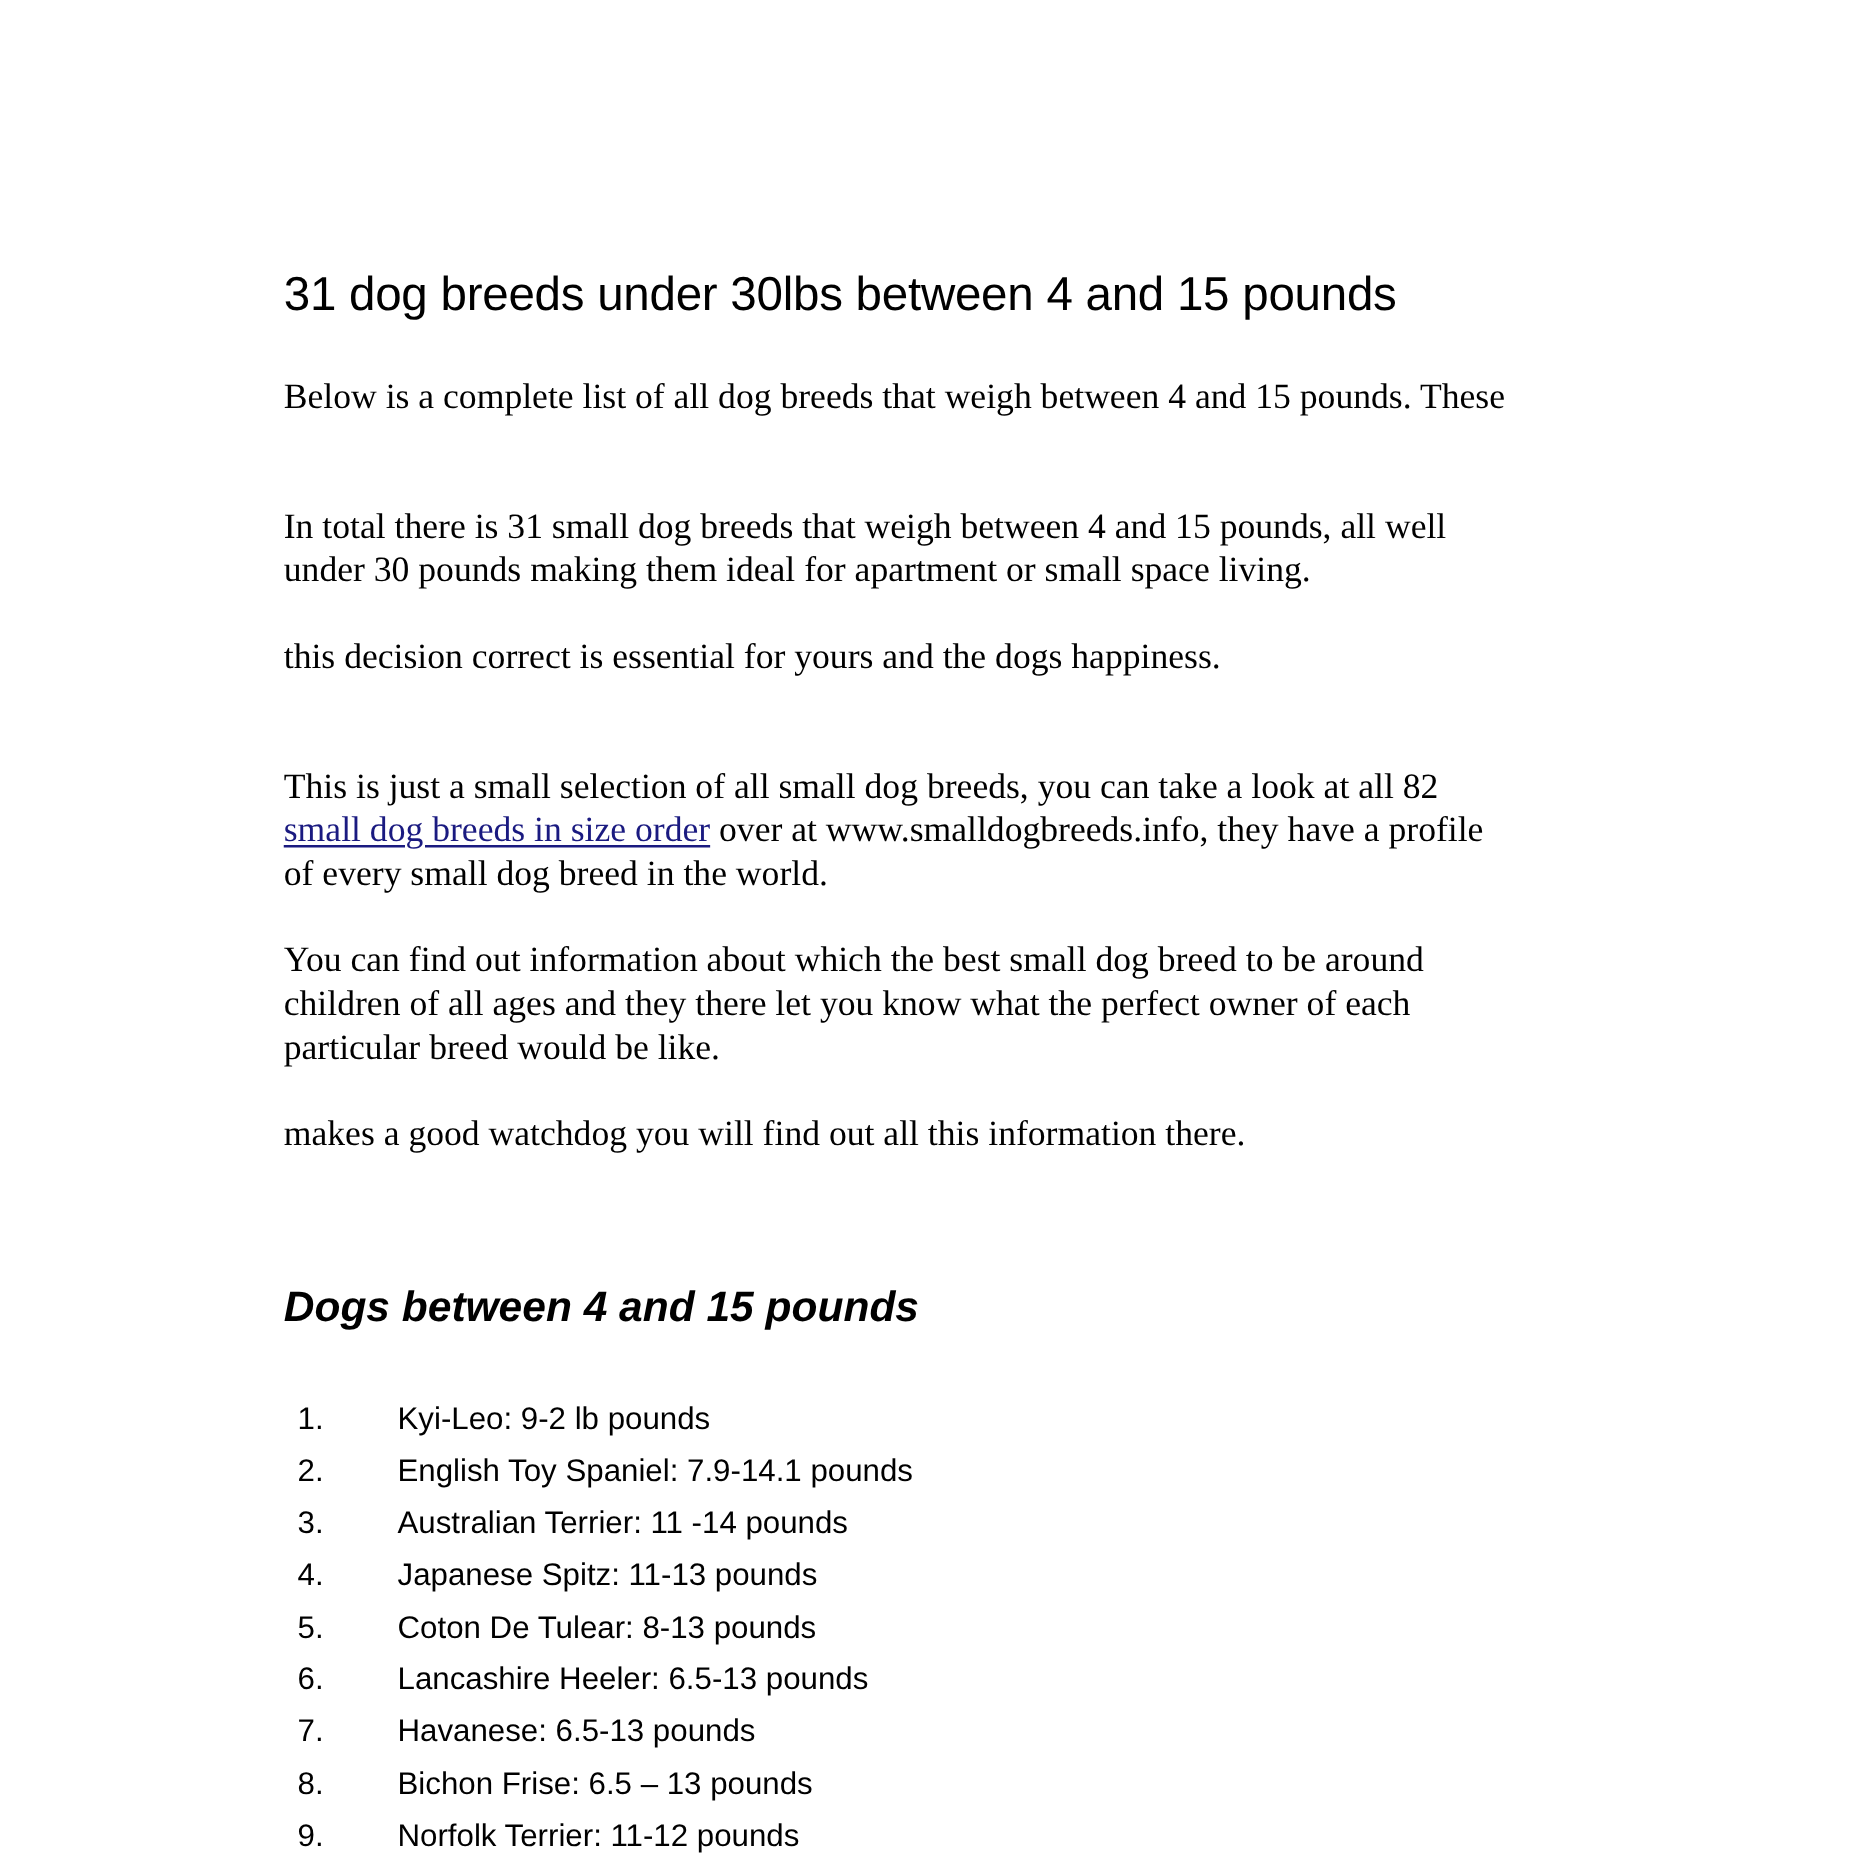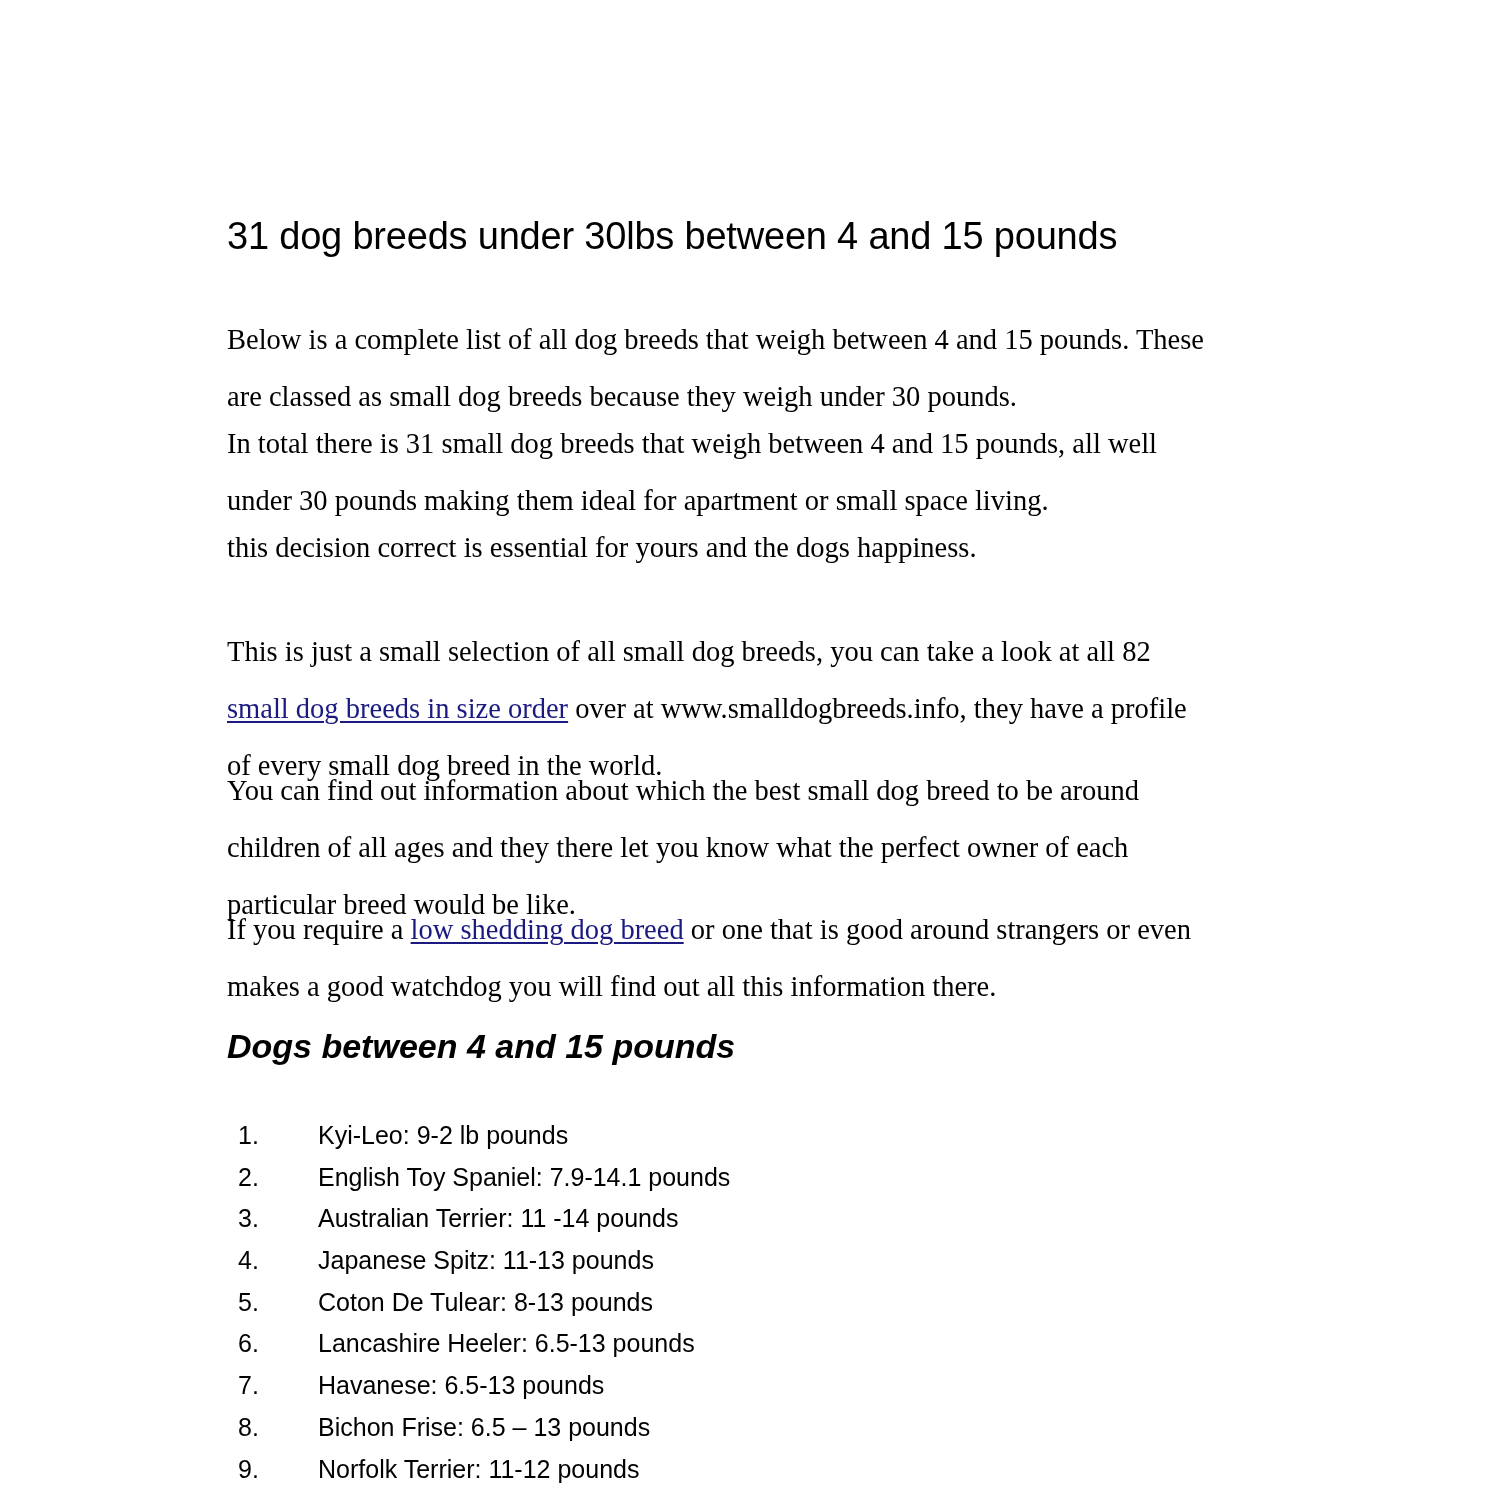--- a/index.html
+++ b/index.html
@@ -34,21 +34,21 @@
     }
     .para {
       position: absolute;
       left: 0;
       margin: 0;
       font-family: "Liberation Serif", serif;
       font-size: 28.5px;
       line-height: 34.8px;
       width: 1050px;
     }
-    .para .line { display: block; white-space: nowrap; margin-top: 22px; }
+    .para .line { display: block; white-space: nowrap; }
     .link {
       color: #1a1a80;
       text-decoration: underline;
       text-decoration-thickness: 1.5px;
       text-underline-offset: 3px;
       cursor: pointer;
     }
     .subtitle {
       position: absolute;
       left: 0;
@@ -90,21 +90,20 @@
   </style>
 </head>
 <body>
 
 <div class="page">
 
   <h1 class="title">31 dog breeds under 30lbs between 4 and 15 pounds</h1>
 
   <p class="para" style="top:301px;">
     <span class="line">Below is a complete list of all dog breeds that weigh between 4 and 15 pounds. These</span>
-    <span class="line">are classed as small dog breeds because they weigh under 30 pounds.</span>
   </p>
 
   <p class="para" style="top:405px;">
     <span class="line">In total there is 31 small dog breeds that weigh between 4 and 15 pounds, all well</span>
     <span class="line">under 30 pounds making them ideal for apartment or small space living.</span>
   </p>
 
   <p class="para" style="top:509px;">
     <span class="line">this decision correct is essential for yours and the dogs happiness.</span>
   </p>
@@ -115,21 +114,20 @@
     <span class="line">of every small dog breed in the world.</span>
   </p>
 
   <p class="para" style="top:752px;">
     <span class="line">You can find out information about which the best small dog breed to be around</span>
     <span class="line">children of all ages and they there let you know what the perfect owner of each</span>
     <span class="line">particular breed would be like.</span>
   </p>
 
   <p class="para" style="top:891px;">
-    <span class="line"><span>If you require a </span><a class="link">low shedding dog breed</a><span> or one that is good around strangers or even</span></span>
     <span class="line">makes a good watchdog you will find out all this information there.</span>
   </p>
 
   <h2 class="subtitle">Dogs between 4 and 15 pounds</h2>
 
   <ol class="list">
     <li>
         <span class="num">1.</span>
         <span class="txt">Kyi-Leo: 9-2 lb pounds</span>
       </li>

